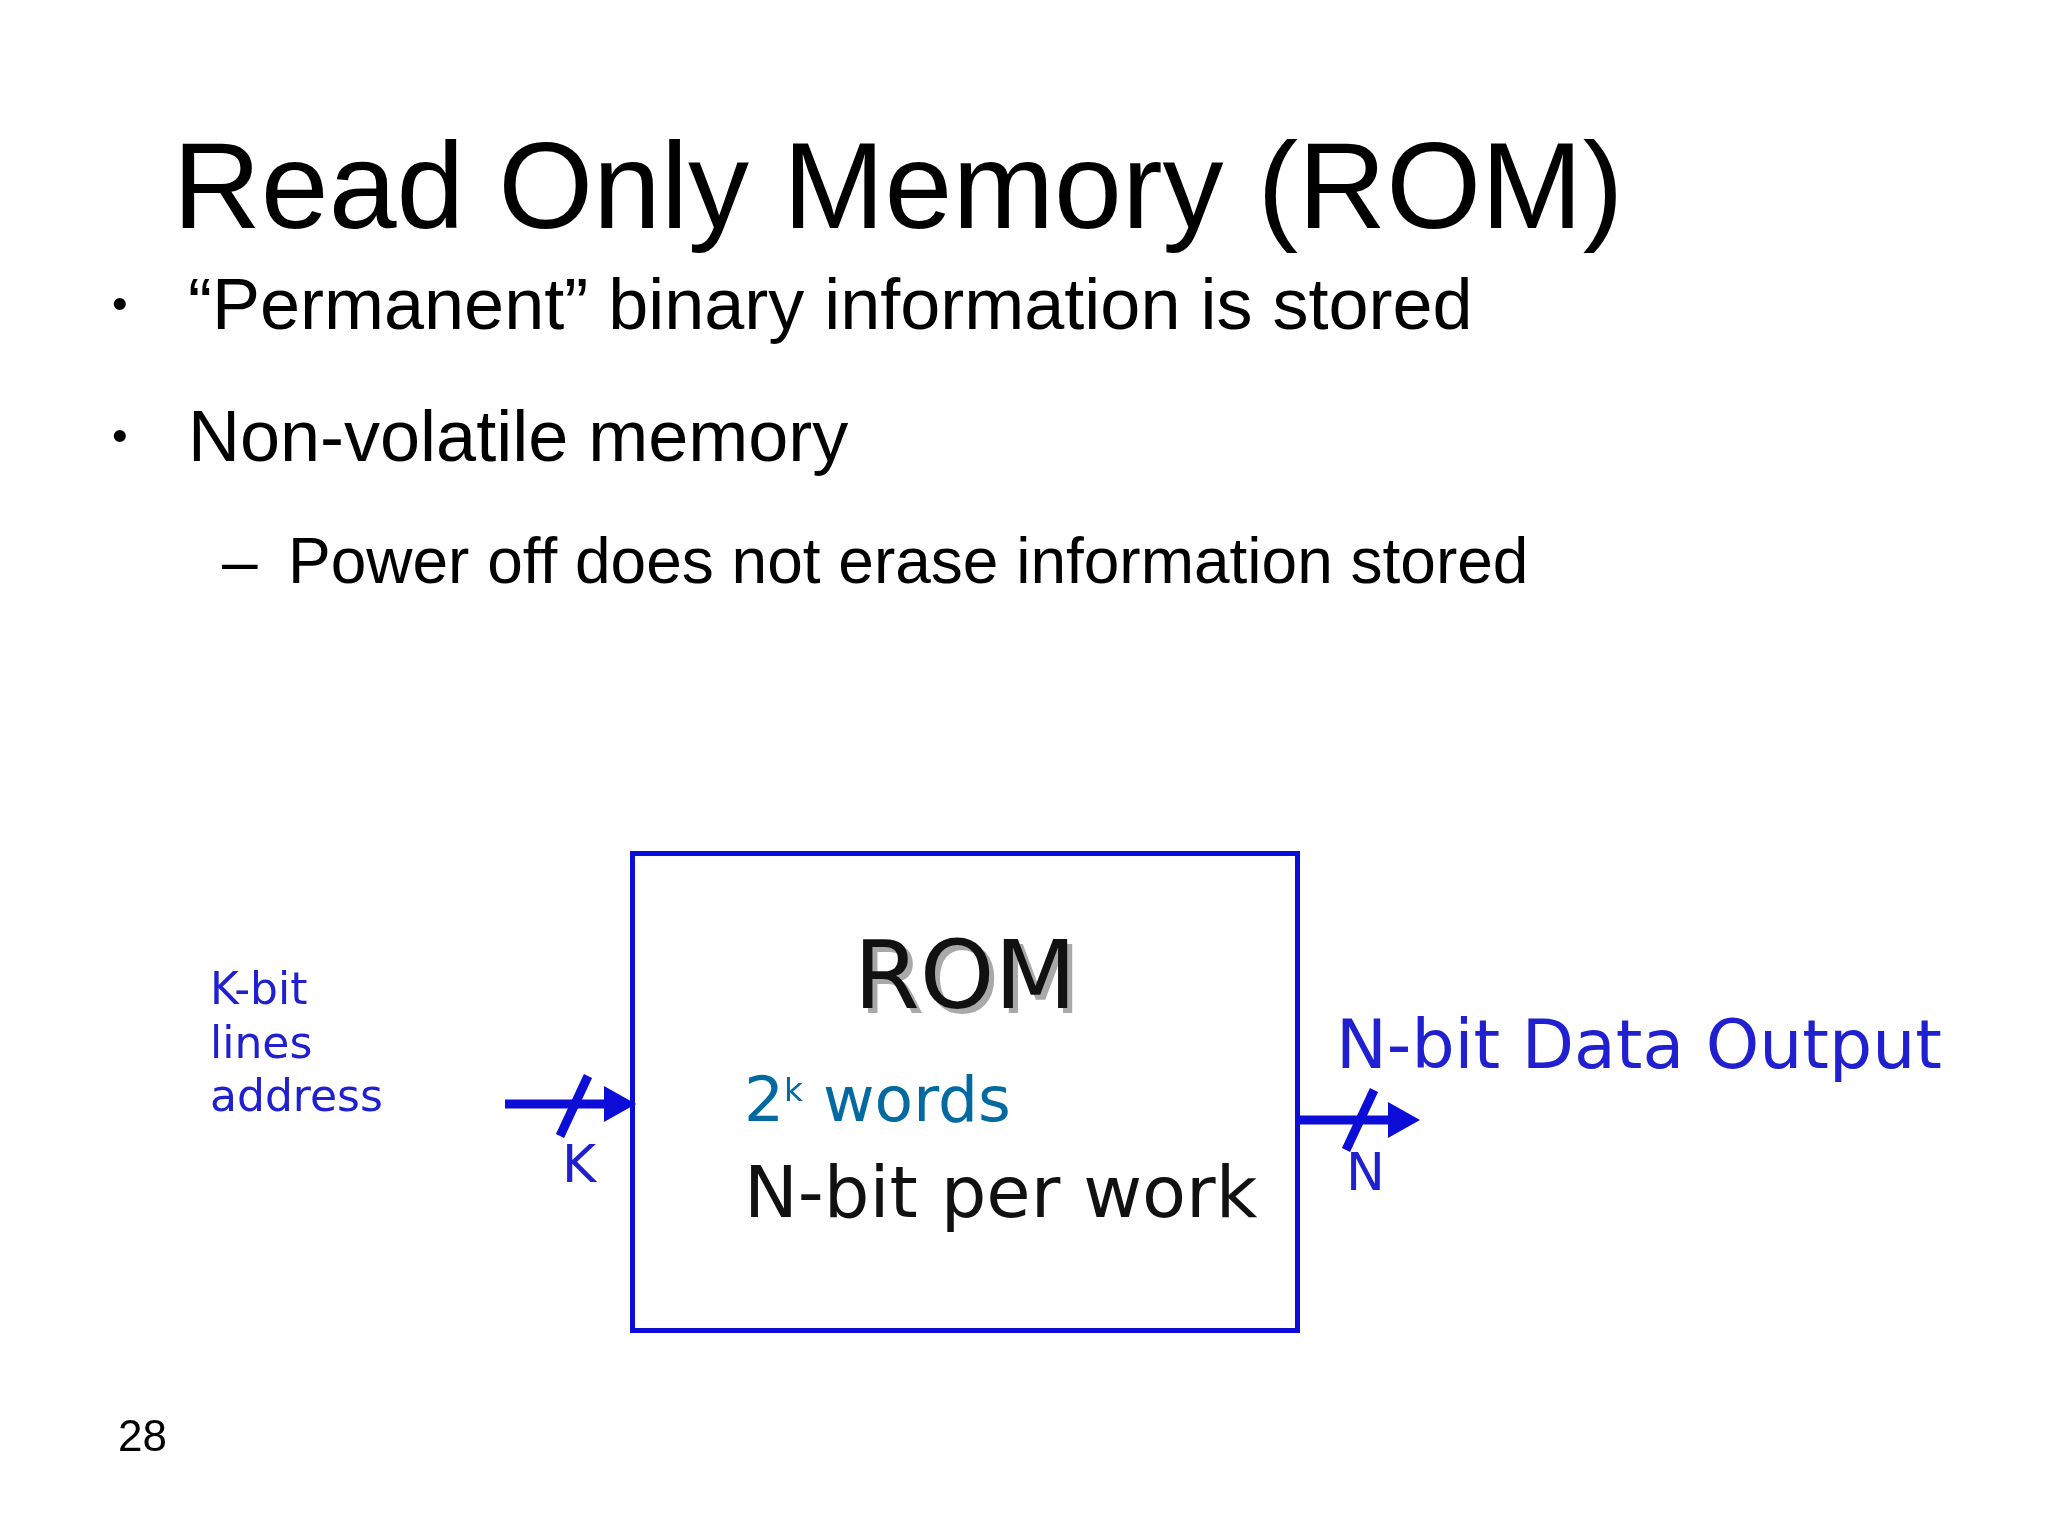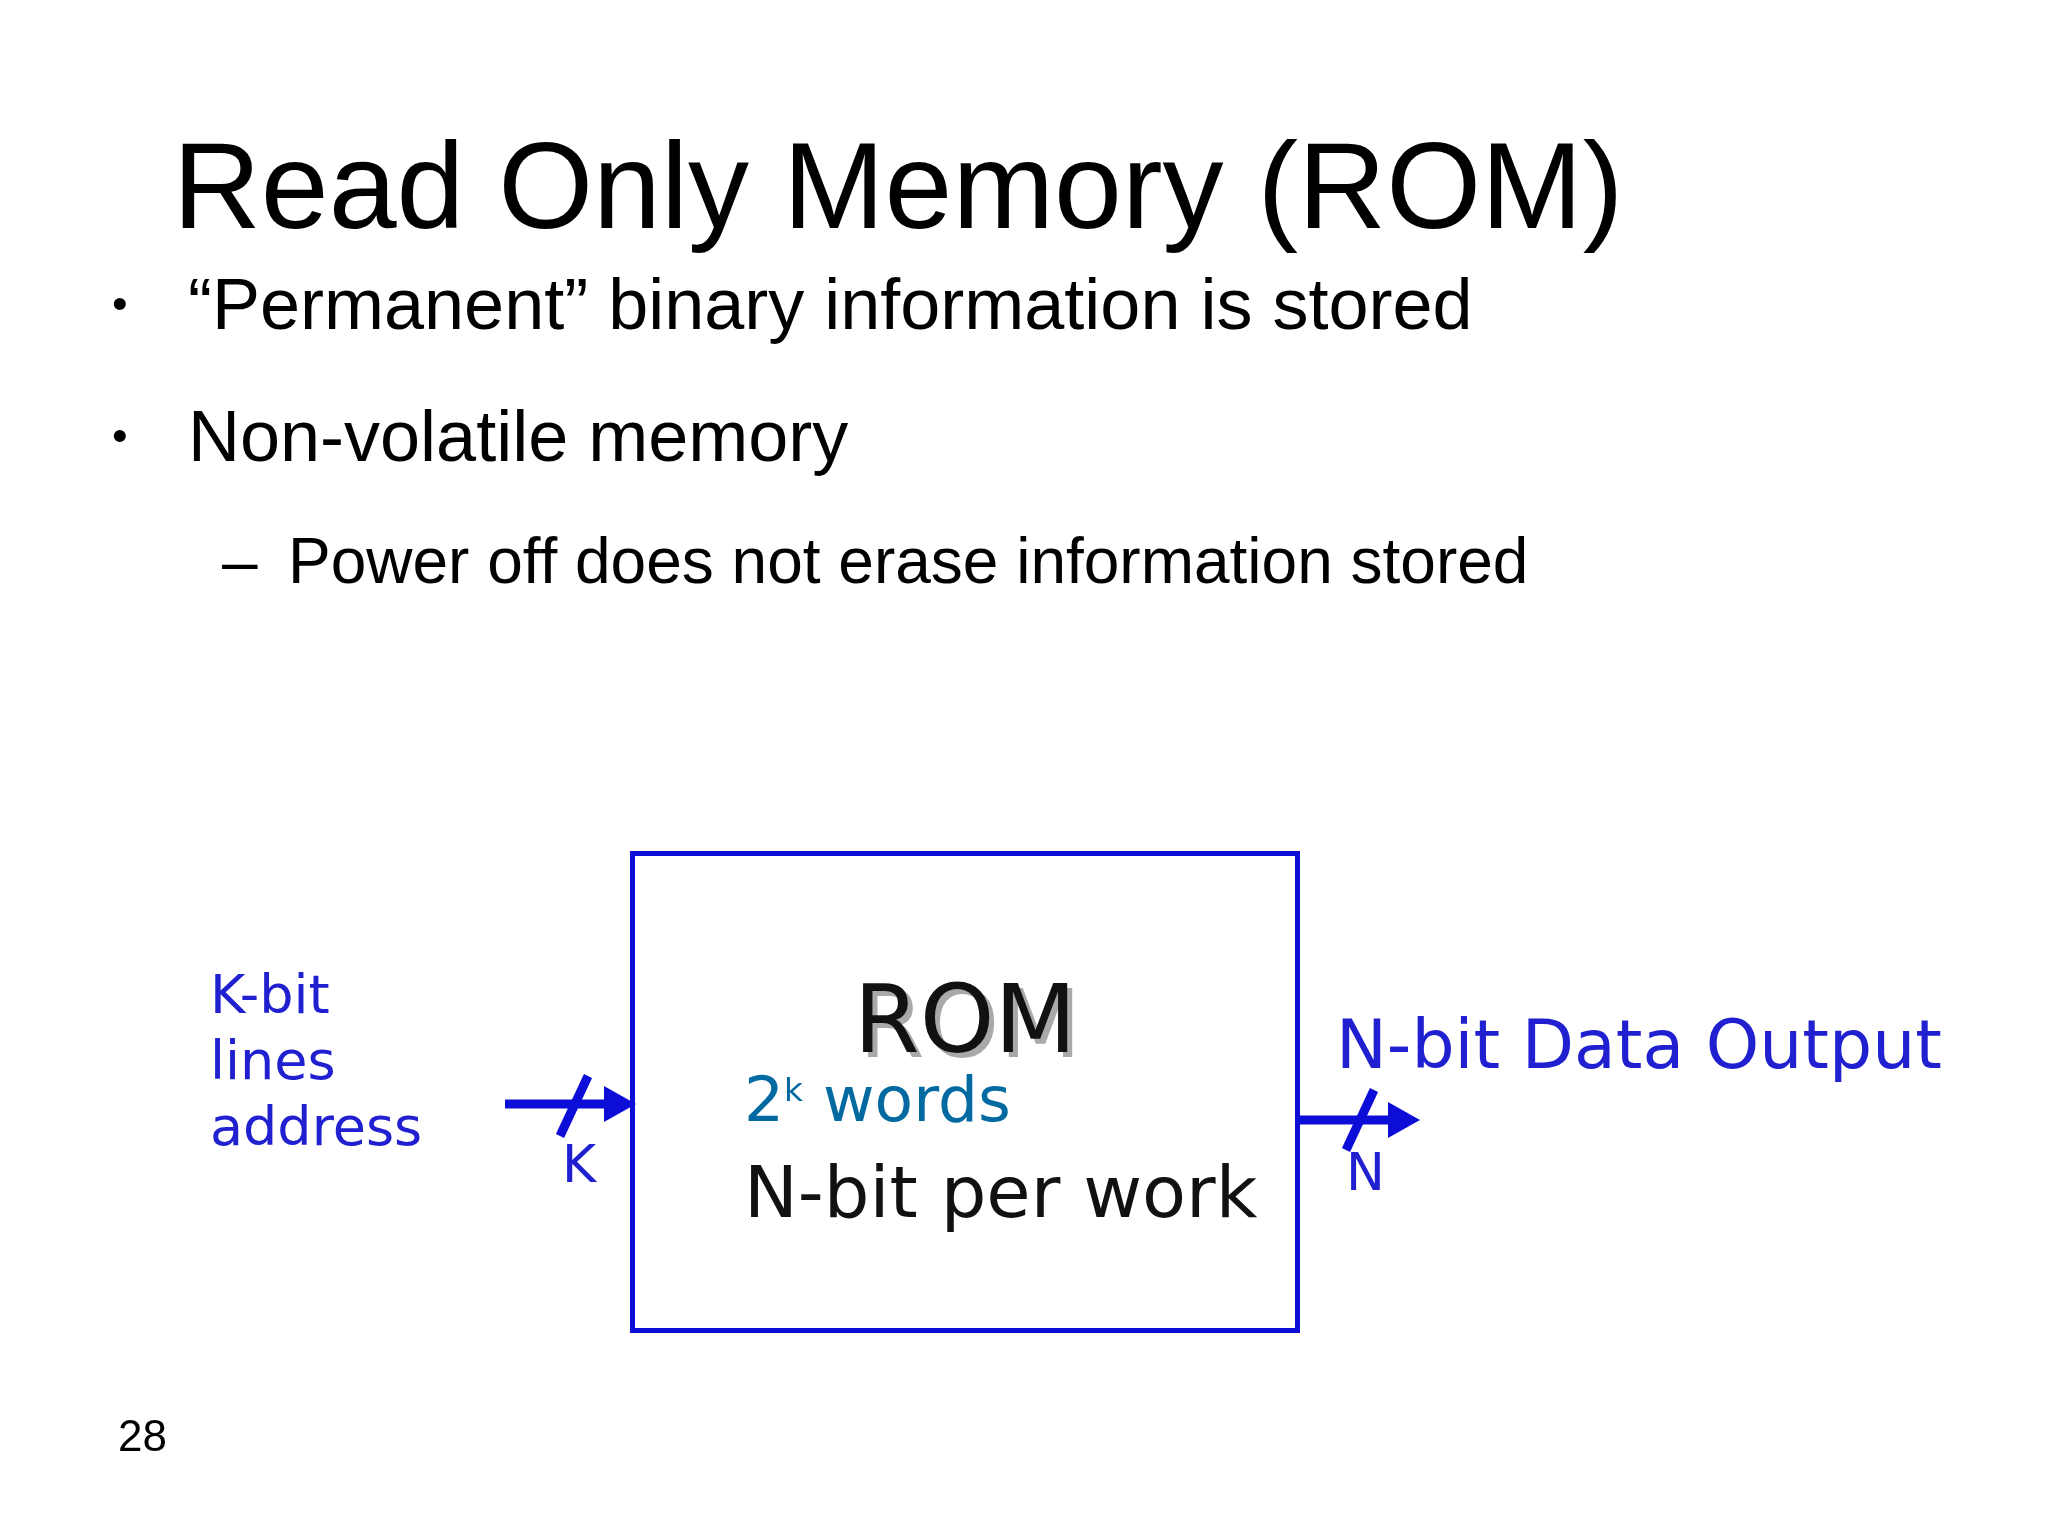--- a/index.html
+++ b/index.html
@@ -56,21 +56,21 @@
   }
 
   
   .rom-box{
     left:630px;top:851px;width:670px;height:482px;
     border:5px solid var(--shape-blue);
     background:#ffffff;
   }
   .diagram-text{font-family:"DejaVu Sans", sans-serif;}
   .rom-title{
-    left:630px;top:972px;width:670px;
+    left:630px;top:928px;width:670px;
     text-align:center;
     font-size:95px;
     line-height:1;
     color:#111111;
     text-shadow:5px 5px 0 var(--rom-shadow);
   }
   .rom-line1{
     left:744px;top:1068px;
     font-size:63px;line-height:1;
     color:#0369a1;
@@ -81,21 +81,21 @@
     vertical-align:0.62em;
   }
   .rom-line2{
     left:744px;top:1156px;
     font-size:72px;line-height:1;
     color:#111111;
     white-space:nowrap;
   }
   .left-label{
     left:210px;top:962px;
-    font-size:54px;line-height:1.22;
+    font-size:44px;line-height:1.22;
     color:var(--label-blue);
     white-space:nowrap;
   }
   .right-label{
     left:1336px;top:1008px;
     font-size:68px;line-height:1.1;
     color:var(--label-blue);
     white-space:nowrap;
   }
   .bus-width-label{

